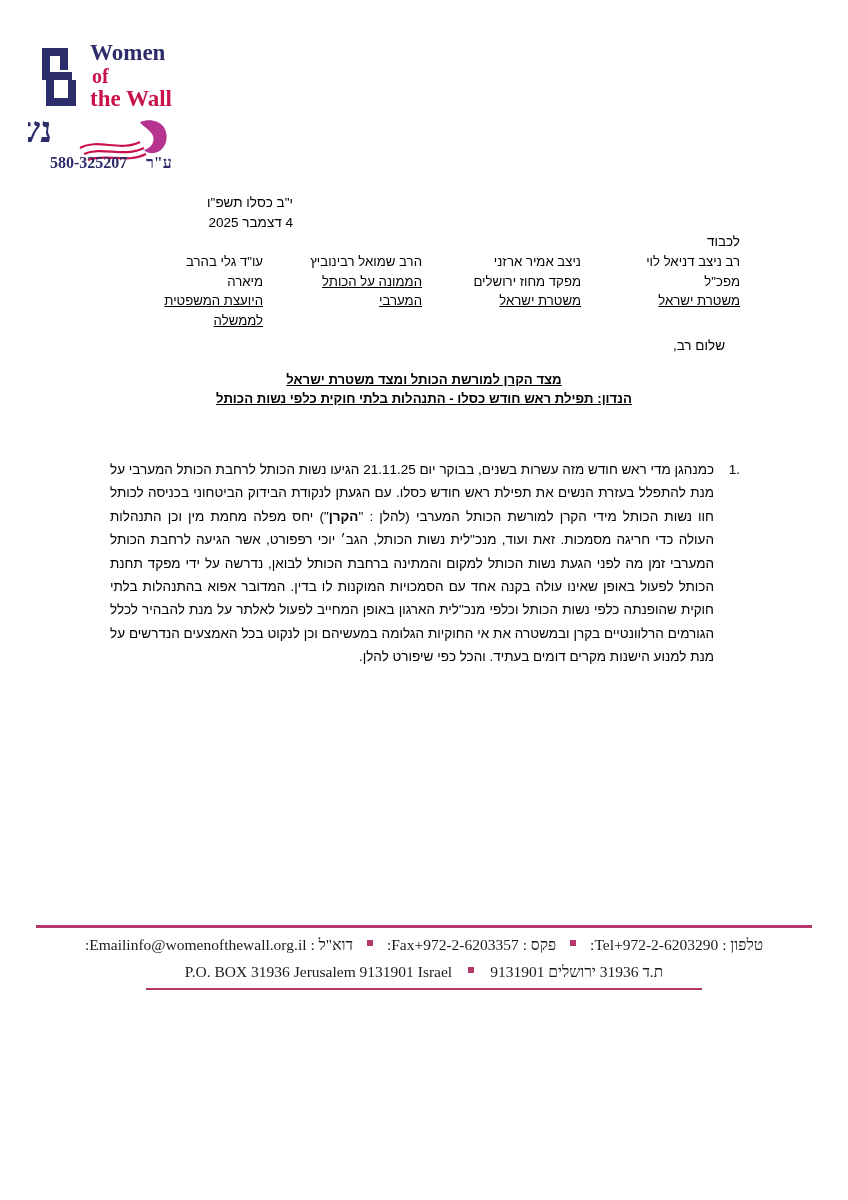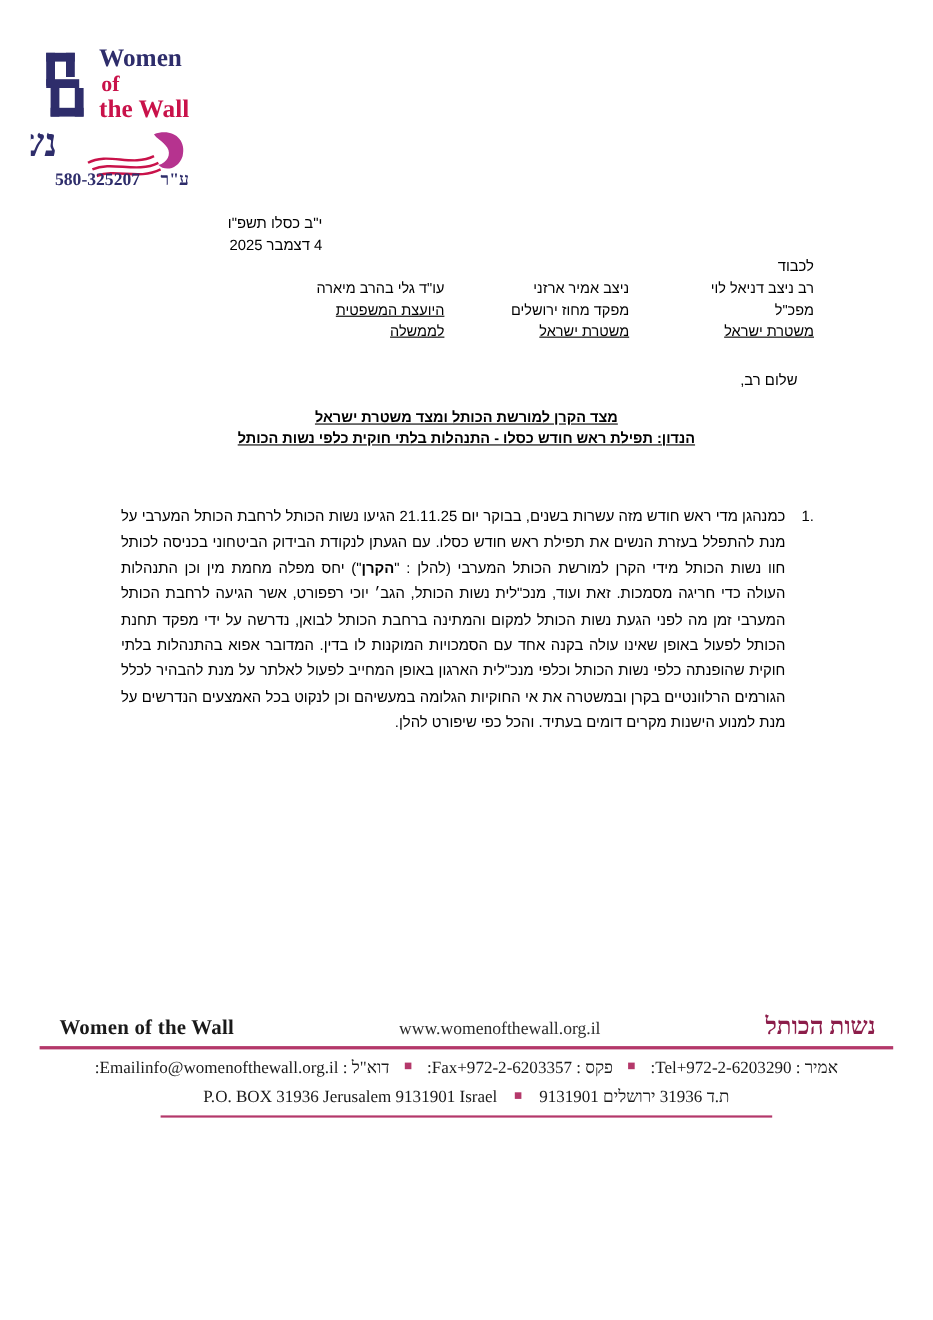--- a/index.html
+++ b/index.html
@@ -274,20 +274,25 @@
       <div>רב ניצב דניאל לוי</div>
       <div>מפכ"ל</div>
       <div class="u">משטרת ישראל</div>
     </div>
     <div class="recipient">
       <div>ניצב אמיר ארזני</div>
       <div>מפקד מחוז ירושלים</div>
       <div class="u">משטרת ישראל</div>
     </div>
     <div class="recipient">
+      <div>הרב שמואל רבינוביץ</div>
+      <div class="u">הממונה על הכותל</div>
+      <div class="u">המערבי</div>
+    </div>
+    <div class="recipient">
       <div>עו"ד גלי בהרב מיארה</div>
       <div class="u">היועצת המשפטית</div>
       <div class="u">לממשלה</div>
     </div>
   </div>
 
   <div class="greeting">שלום רב,</div>
 
   <div class="subject">
     <div><span>מצד הקרן למורשת הכותל ומצד משטרת ישראל</span></div>
@@ -297,31 +302,26 @@
 
   <div class="body-list">
     <div class="body-item">
       <div class="body-num">1.</div>
       <div class="body-text"><span>כמנהגן מדי ראש חודש מזה עשרות בשנים, בבוקר יום 21.11.25 הגיעו נשות הכותל לרחבת הכותל המערבי על מנת להתפלל בעזרת הנשים את תפילת ראש חודש כסלו. עם הגעתן לנקודת הבידוק הביטחוני בכניסה לכותל חוו נשות הכותל מידי הקרן למורשת הכותל המערבי (להלן : "</span><b>הקרן</b><span>") יחס מפלה מחמת מין וכן התנהלות העולה כדי חריגה מסמכות. זאת ועוד, מנכ"לית נשות הכותל, הגב׳ יוכי רפפורט, אשר הגיעה לרחבת הכותל המערבי זמן מה לפני הגעת נשות הכותל למקום והמתינה ברחבת הכותל לבואן, נדרשה על ידי מפקד תחנת הכותל לפעול באופן שאינו עולה בקנה אחד עם הסמכויות המוקנות לו בדין. המדובר אפוא בהתנהלות בלתי חוקית שהופנתה כלפי נשות הכותל וכלפי מנכ"לית הארגון באופן המחייב לפעול לאלתר על מנת להבהיר לכלל הגורמים הרלוונטיים בקרן ובמשטרה את אי החוקיות הגלומה במעשיהם וכן לנקוט בכל האמצעים הנדרשים על מנת למנוע הישנות מקרים דומים בעתיד. והכל כפי שיפורט להלן.</span></div>
     </div>
   </div>
 
   <div class="footer">
 
-    <div class="footer-top">
-      <div class="foot-en-name">Women of the Wall</div>
-      <div class="foot-site">www.womenofthewall.org.il</div>
-      <div class="foot-he-name">נשות הכותל</div>
-    </div>
 
     <div class="rule"></div>
 
     <div class="foot-contact">
       <div class="seg">
-        <span>אמיר</span><span> : </span><span dir="ltr">+972-2-6203290</span><span>Tel:</span>
+        <span>טלפון</span><span> : </span><span dir="ltr">+972-2-6203290</span><span>Tel:</span>
       </div>
       <span class="bullet"></span>
       <div class="seg">
         <span>פקס</span><span> : </span><span dir="ltr">+972-2-6203357</span><span>Fax:</span>
       </div>
       <span class="bullet"></span>
       <div class="seg">
         <span>דוא"ל</span><span> : </span><span dir="ltr">info@womenofthewall.org.il</span><span>Email:</span>
       </div>
     </div>

